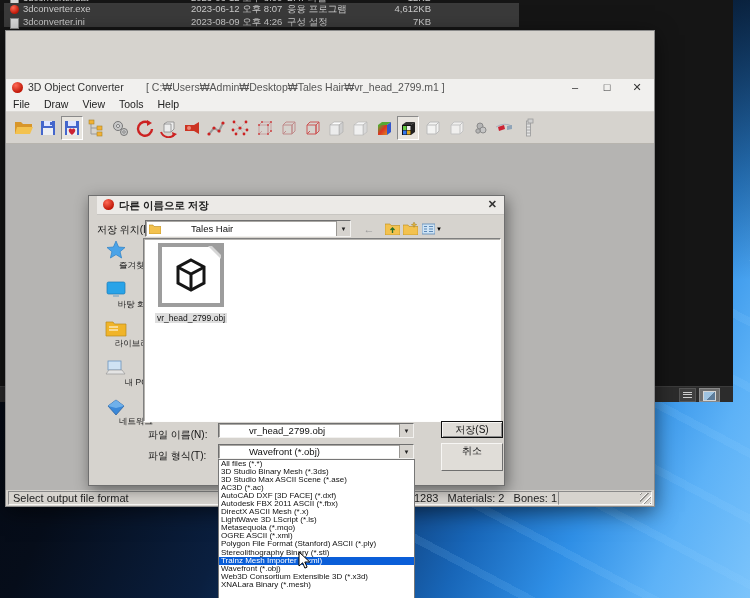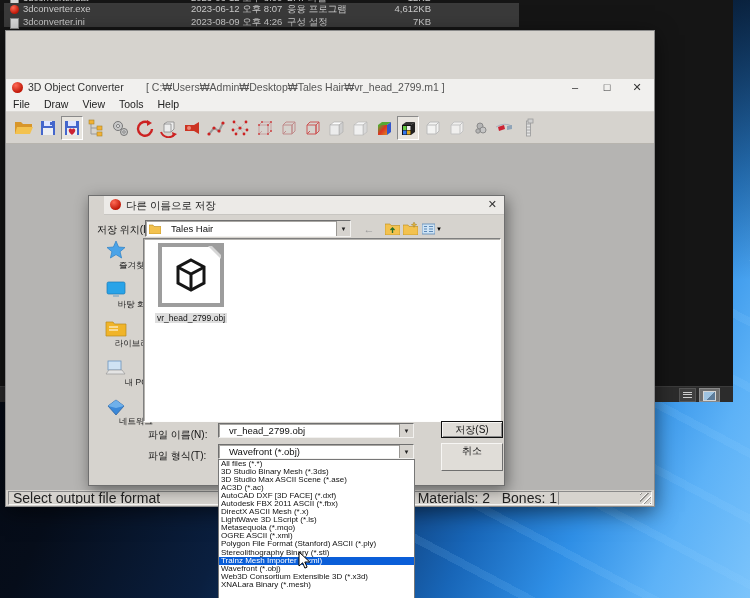--- a/index.html
+++ b/index.html
@@ -45,38 +45,38 @@
   .menubar{height:14px;background:#f1f0ee;border-bottom:1px solid #dcdad6;display:flex;font-size:10.5px;color:#222;flex:0 0 auto;}
   .menu-item{padding:0 7px;line-height:14px;}
   .toolbar{height:31px;background:#d6d3ce;border-bottom:1px solid #b7b4ae;display:flex;align-items:center;padding-left:7px;gap:2px;flex:0 0 auto;}
   .tbtn{width:22px;height:24px;display:flex;align-items:center;justify-content:center;border:1px solid transparent;box-sizing:border-box;}
   .tbtn.pressed{background:#e8e5df;border-color:#8a8a8a #ffffff #ffffff #8a8a8a;}
   .viewport{flex:1 1 auto;background:#b5b4b2;position:relative;overflow:hidden;}
   .lobe{position:absolute;border-radius:50%;background:radial-gradient(circle at 42% 28%,#e8dcbd,#cfbf97 65%,#b7a67c);}
   .lobe1{left:291px;top:67px;width:48px;height:44px;}
   .lobe2{left:330px;top:57px;width:74px;height:64px;}
   .lobe3{left:396px;top:66px;width:44px;height:54px;}
-  .statusbar{height:16px;background:#d6d3ce;position:relative;flex:0 0 auto;font-size:14px;color:#222;}
+  .statusbar{height:16px;background:#d6d3ce;position:relative;flex:0 0 auto;font-size:11px;color:#222;}
   .seg{position:absolute;top:1px;height:12px;line-height:12px;border:1px solid;border-color:#8a8a8a #f7f6f4 #f7f6f4 #8a8a8a;background:#d6d3ce;white-space:pre;overflow:hidden;}
   .seg1{left:2px;width:210px;padding-left:4px;}
   .seg2{left:214px;width:336px;text-align:right;padding-right:8px;}
   .seg3{left:552px;width:92px;}
   .grip{position:absolute;right:0;bottom:0;width:11px;height:11px;
     background:repeating-linear-gradient(135deg,#f7f6f4 0 1px,#8f8d89 1px 2px,transparent 2px 4.5px);}
 
   
   .dialog{position:absolute;left:88px;top:195px;width:417px;height:291px;background:#d6d3ce;
     border:1px solid #6f6f6f;box-shadow:2px 4px 14px rgba(0,0,0,.45);box-sizing:border-box;}
-  .dlg-title{position:absolute;left:15px;top:0;right:0;height:18px;background:#eceae7;border-bottom:1px solid #c8c6c2;font-size:10.5px;color:#222;}
+  .dlg-title{position:absolute;left:8px;top:0;right:0;height:18px;background:#eceae7;border-bottom:1px solid #c8c6c2;font-size:10.5px;color:#222;font-weight:bold;}
   .dlg-title .app-ball{left:6px;top:3px;}
   .dlg-title-text{position:absolute;left:22px;top:3px;}
   .dlg-close{position:absolute;right:7px;top:2px;font-size:11px;color:#333;}
   .dlg-label{position:absolute;font-size:10px;color:#111;}
   .combo{position:absolute;background:#fff;border:1px solid;border-color:#6f6f6f #f2f1ef #f2f1ef #6f6f6f;box-shadow:inset 1px 1px 0 #a9a7a3;font-size:9.5px;color:#111;display:flex;align-items:center;box-sizing:border-box;}
-  .combo .cval{flex:1;padding-left:10px;white-space:nowrap;overflow:hidden;}
+  .combo .cval{flex:1;padding-left:10px;white-space:nowrap;overflow:hidden;margin-left:20px;}
   .combo .carr{width:13px;align-self:stretch;background:#d6d3ce;border-left:1px solid #9a9894;display:flex;align-items:center;justify-content:center;font-size:6px;color:#222;}
   .navbtn{position:absolute;width:16px;height:15px;display:flex;align-items:center;justify-content:center;font-size:11px;}
   .places{position:absolute;left:2px;top:44px;width:50px;display:flex;flex-direction:column;align-items:center;gap:7px;}
   .place{display:flex;flex-direction:column;align-items:center;gap:1px;}
   .place .plabel{font-size:8.5px;color:#222;white-space:nowrap;margin-left:40px;}
   .listarea{position:absolute;left:54px;top:42px;width:356px;height:182px;background:#fff;border:1px solid;border-color:#7f7f7f #fdfdfd #fdfdfd #7f7f7f;box-shadow:inset 1px 1px 0 #b5b3af;}
   .file-tile{position:absolute;left:4px;top:4px;width:86px;text-align:center;}
   .tile-icon{width:58px;height:56px;margin:0 auto;border:4px solid #9d9d9d;background:#fff;position:relative;display:flex;align-items:center;justify-content:center;}
   .dogear{position:absolute;right:-1px;top:-1px;width:0;height:0;border-style:solid;border-width:0 13px 13px 0;border-color:transparent #d6d6d6 transparent transparent;}
   .dogear:after{content:"";position:absolute;left:3px;top:-1px;border-style:solid;border-width:0 10px 10px 0;border-color:transparent #9d9d9d transparent transparent;}

